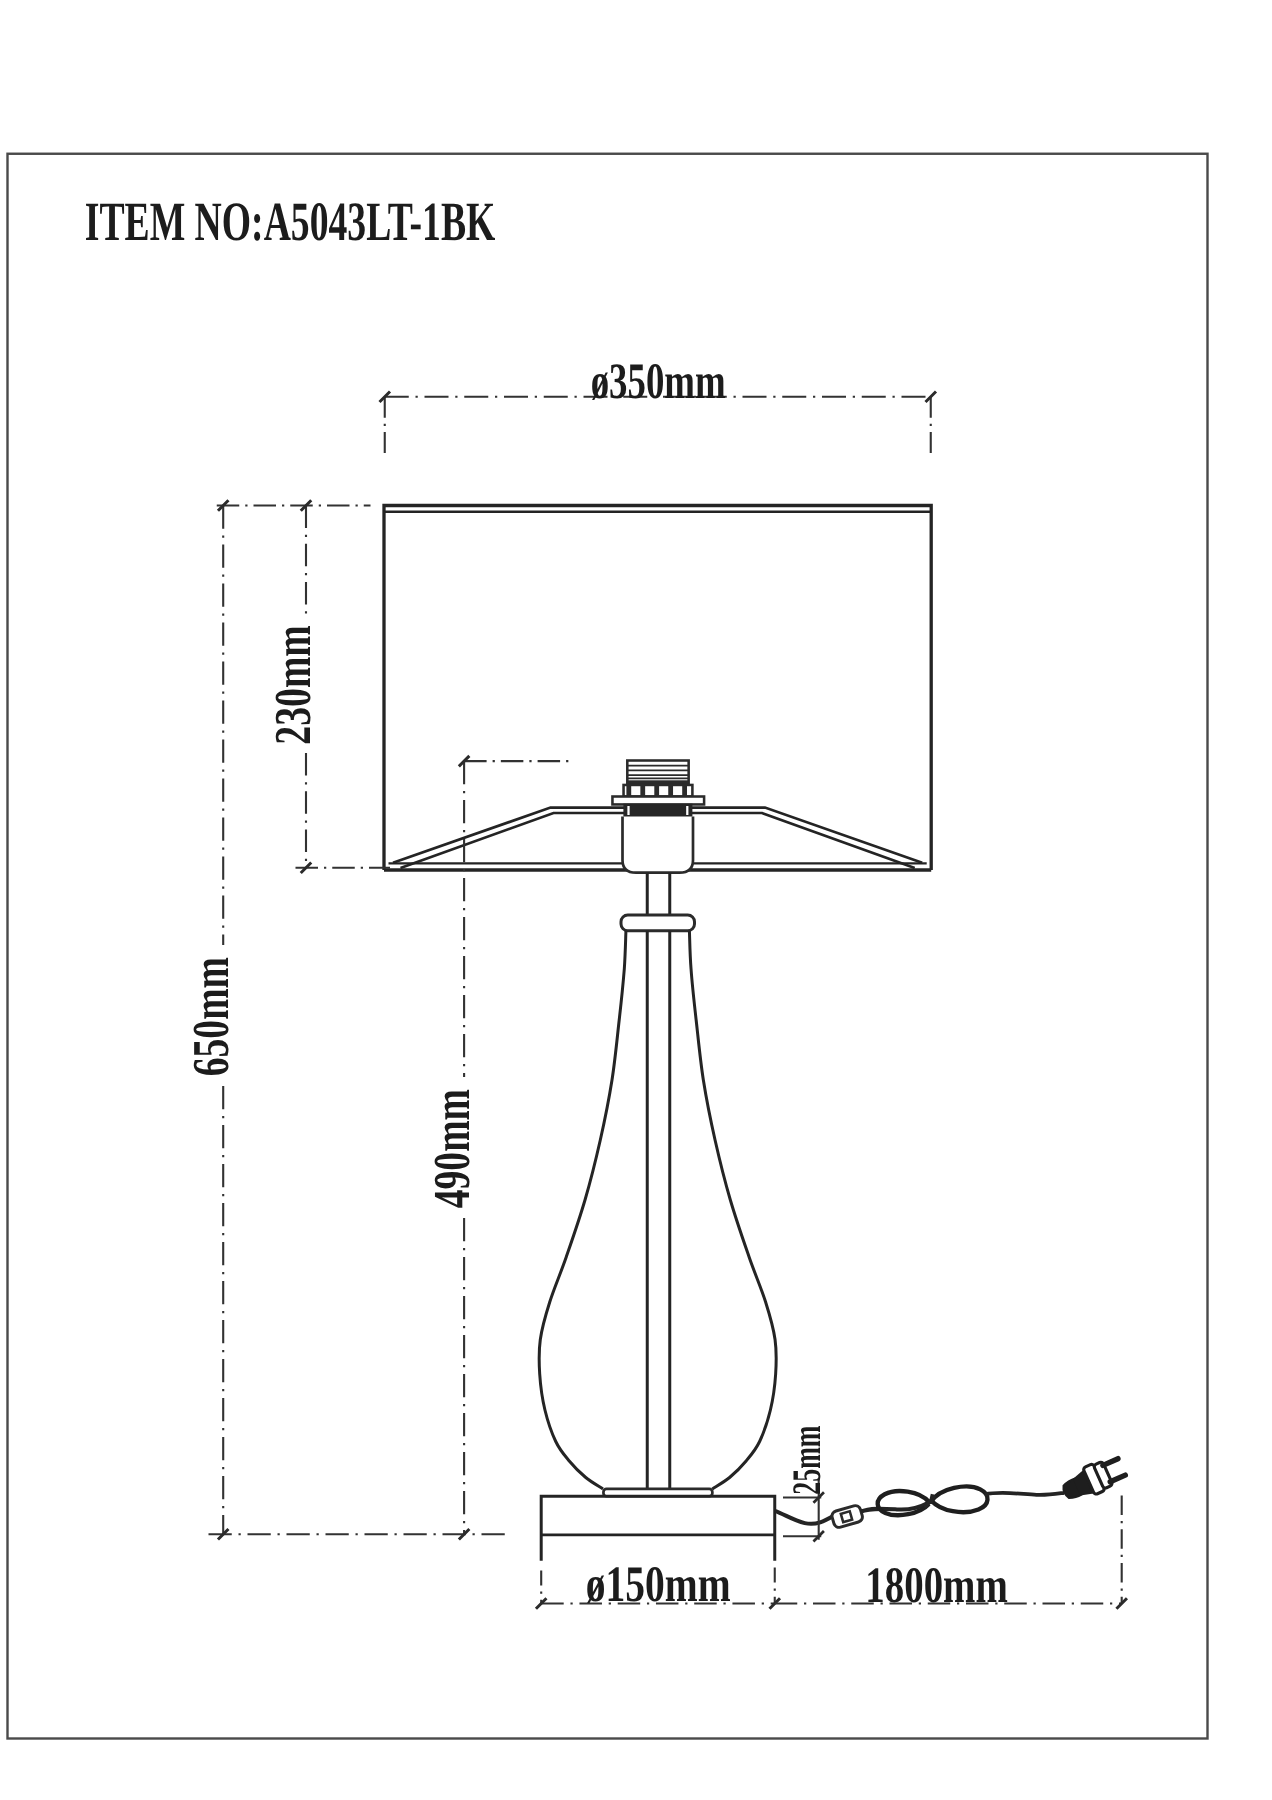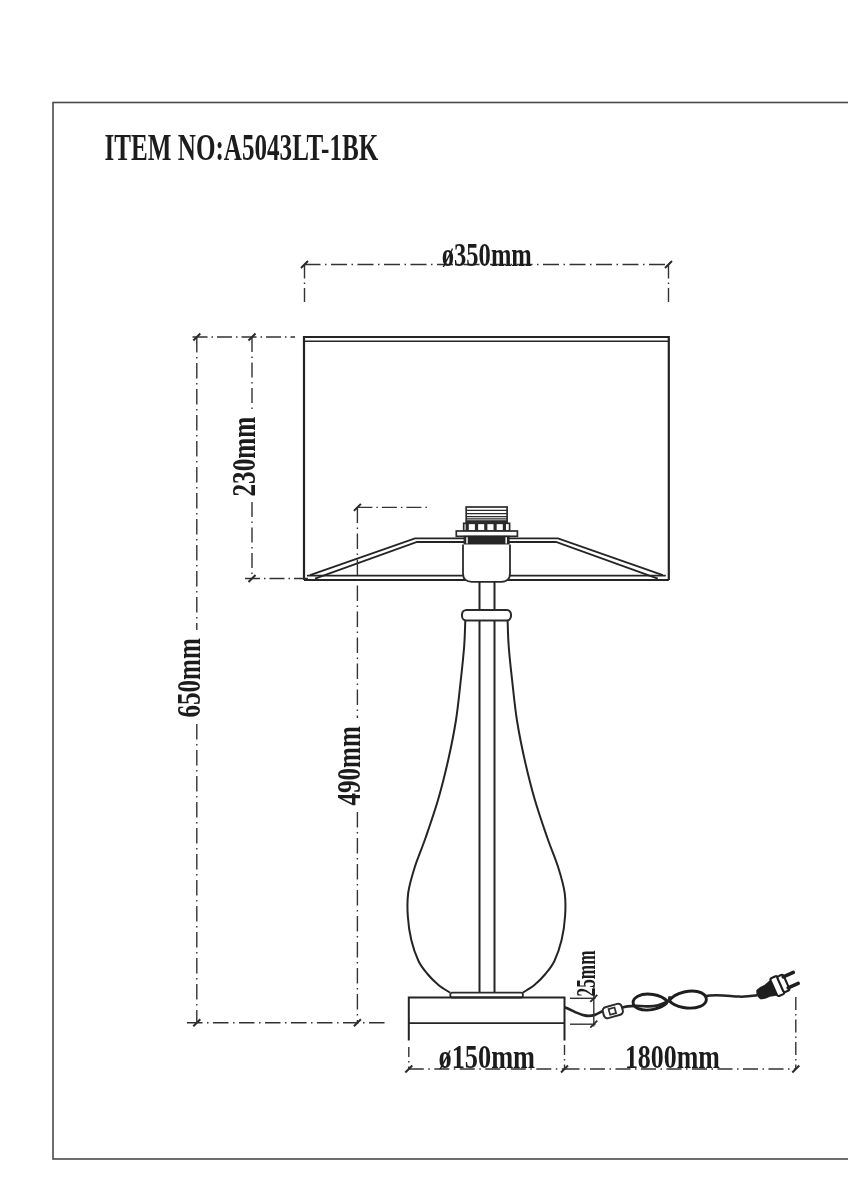--- a/index.html
+++ b/index.html
@@ -1,16 +1,16 @@
 <!DOCTYPE html>
 <html><head>
 <meta charset="utf-8">
 <style>
 html,body{margin:0;padding:0;background:#fff;}
-#page{width:672px;height:1200px;position:relative;background:#fff;padding-left:48px;}
+#page{width:672px;height:1200px;position:relative;background:#fff;}
 svg{display:block;}
 text{font-family:"Liberation Serif", serif;font-weight:bold;fill:#1c1c1c;}
 .ln{stroke:#242424;fill:none;}
 .dim{stroke:#323232;fill:none;stroke-width:1.4;}
 </style>
 </head>
 <body>
 <div id="page">
 <svg width="848" height="1200" viewBox="0 0 848 1200">
 

